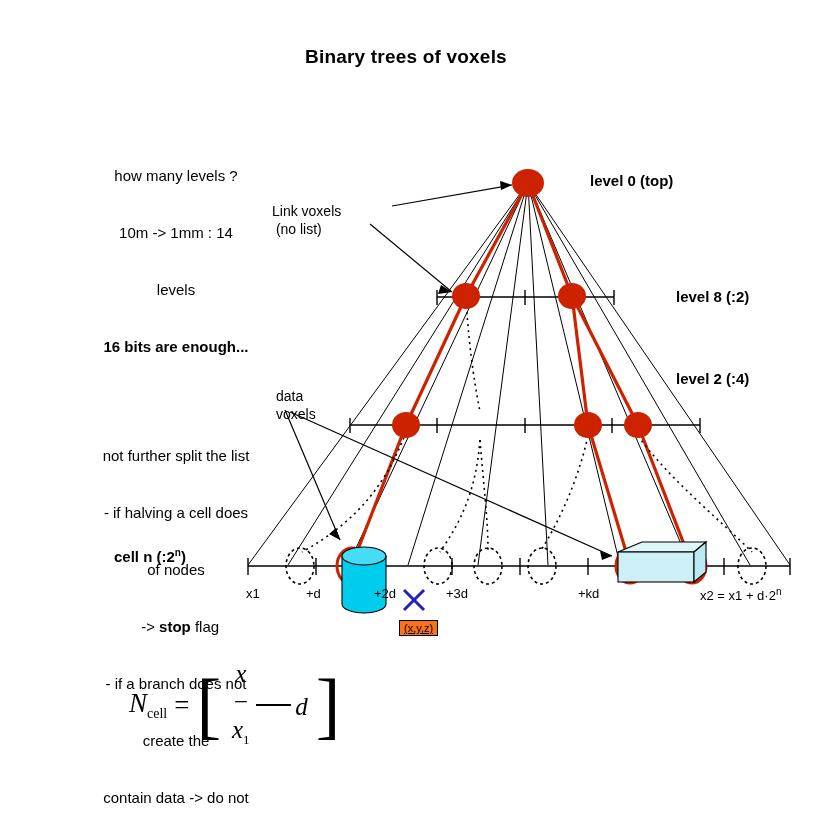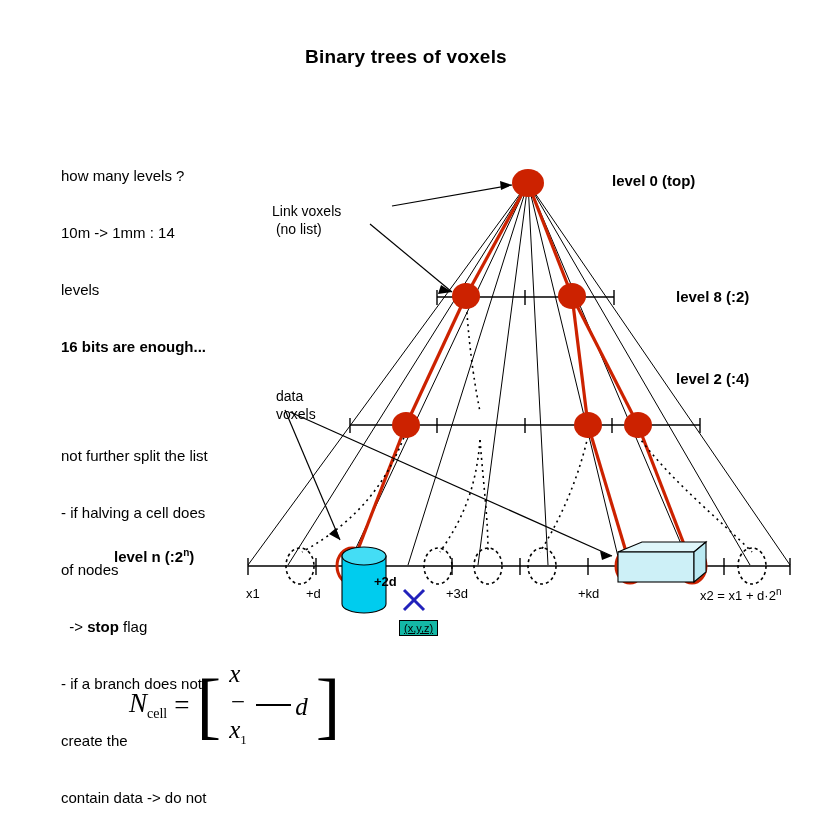--- a/index.html
+++ b/index.html
@@ -4,37 +4,37 @@
 <style>
   html,body{margin:0;padding:0;}
   body{
     width:815px;height:815px;
     background:#ffffff;
     font-family:"Liberation Sans", sans-serif;
     color:#000000;
     position:relative;
     overflow:hidden;
   }
-  #stage{position:absolute;left:0;top:0;width:815px;height:815px;}
+  #stage{position:absolute;left:0;top:0;width:815px;height:815px;text-align:center;}
   svg.layer{position:absolute;left:0;top:0;width:815px;height:815px;}
   .txt{position:absolute;white-space:pre;}
 
   .title{
     font-size:19px;font-weight:bold;letter-spacing:0.2px;
   }
   .note{
     font-size:15px;line-height:19px;
   }
   .note b{font-weight:bold;}
   .lbl{font-size:15px;font-weight:bold;}
   .lbl-plain{font-size:14px;}
   .axis-lbl{font-size:13px;}
   .formula-text{font-size:17px;font-weight:bold;}
   .small-box{
-    font-size:11px;border:1px solid #000;padding:1px 4px;background:#14b8a6;
+    font-size:11px;border:1px solid #000;padding:1px 4px;background:#f97316;
   }
   .u-underline{text-decoration:underline;}
 
   
   .formula{position:absolute;left:129px;top:660px;display:flex;align-items:center;}
   .fname{font-family:"Liberation Serif", serif;font-style:italic;font-size:27px;}
   .fname sub{font-size:14px;font-style:normal;}
   .feq{font-family:"Liberation Serif", serif;font-size:27px;margin:0 7px;}
   .bracket{
     font-family:"Liberation Serif", serif;
@@ -187,28 +187,28 @@
     
     
   </div>
 
   <div class="txt lbl-plain" style="left:272px;top:203px;">Link voxels</div>
   <div class="txt lbl-plain" style="left:272px;top:221px;"> (no list)</div>
 
   <div class="txt lbl-plain" style="left:276px;top:388px;">data</div>
   <div class="txt lbl-plain" style="left:276px;top:406px;">voxels</div>
 
-  <div class="txt lbl" style="left:612px;top:172px;">level 0 (top)</div>
+  <div class="txt lbl" style="left:590px;top:172px;">level 0 (top)</div>
   <div class="txt lbl" style="left:676px;top:288px;">level 8 (:2)</div>
   <div class="txt lbl" style="left:676px;top:370px;">level 2 (:4)</div>
-  <div class="txt lbl" style="left:114px;top:547px;"><span>level n (:2</span><sup style="font-size:10px;">n</sup><span>)</span></div>
+  <div class="txt lbl" style="left:114px;top:547px;"><span>cell n (:2</span><sup style="font-size:10px;">n</sup><span>)</span></div>
 
   <div class="txt axis-lbl" style="left:246px;top:586px;">x1</div>
   <div class="txt axis-lbl" style="left:306px;top:586px;">+d</div>
-  <div class="txt axis-lbl" style="left:374px;top:574px;font-weight:bold;">+2d</div>
+  <div class="txt axis-lbl" style="left:374px;top:586px;">+2d</div>
   <div class="txt axis-lbl" style="left:446px;top:586px;">+3d</div>
   <div class="txt axis-lbl" style="left:578px;top:586px;">+kd</div>
   <div class="txt axis-lbl" style="left:700px;top:586px;"><span>x2 = x1 + d·2</span><sup style="font-size:10px;">n</sup></div>
 
   <div class="txt small-box u-underline" style="left:399px;top:620px;">(x,y,z)</div>
 
   <div class="formula">
     <span class="fname"><span>N</span><sub>cell</sub></span>
     <span class="feq">=</span>
     <span class="bracket">[</span>

